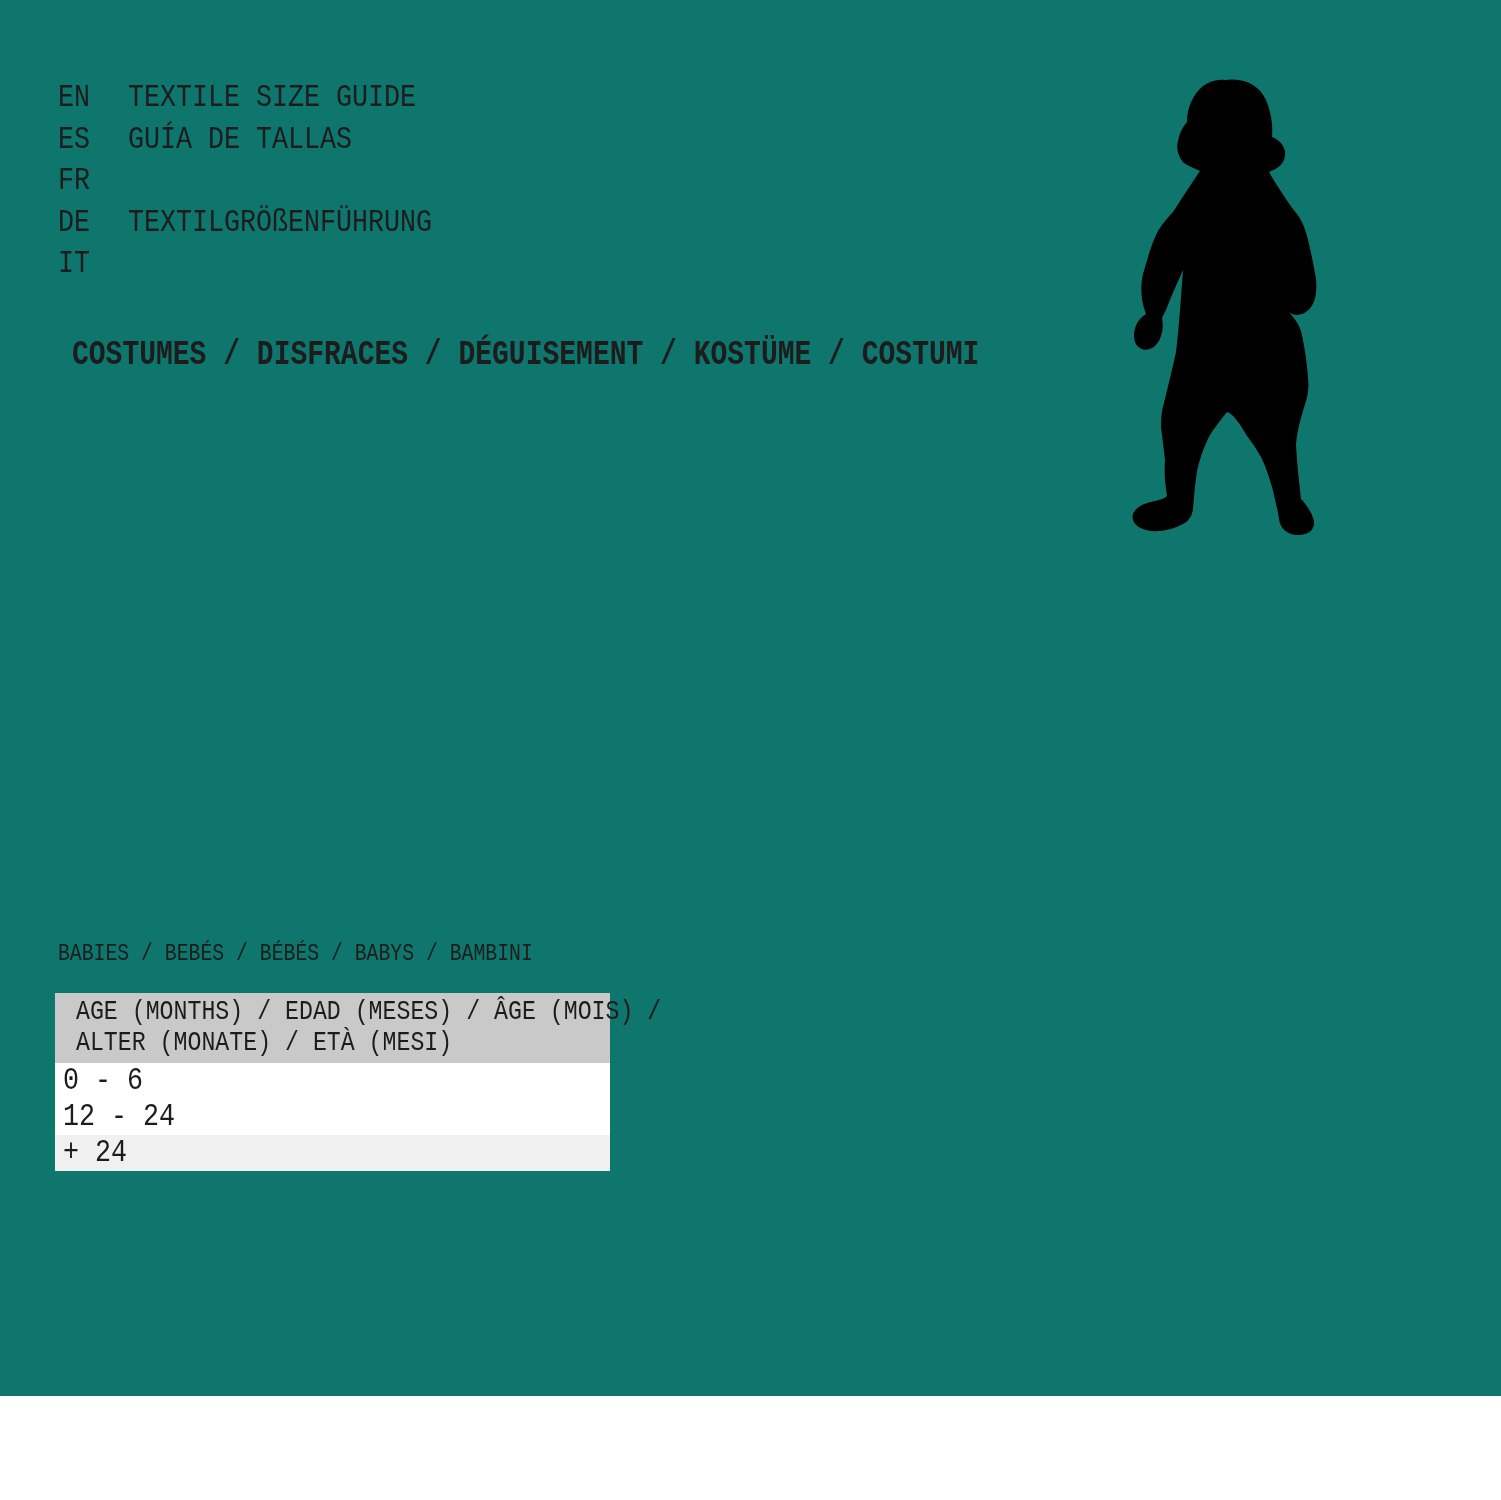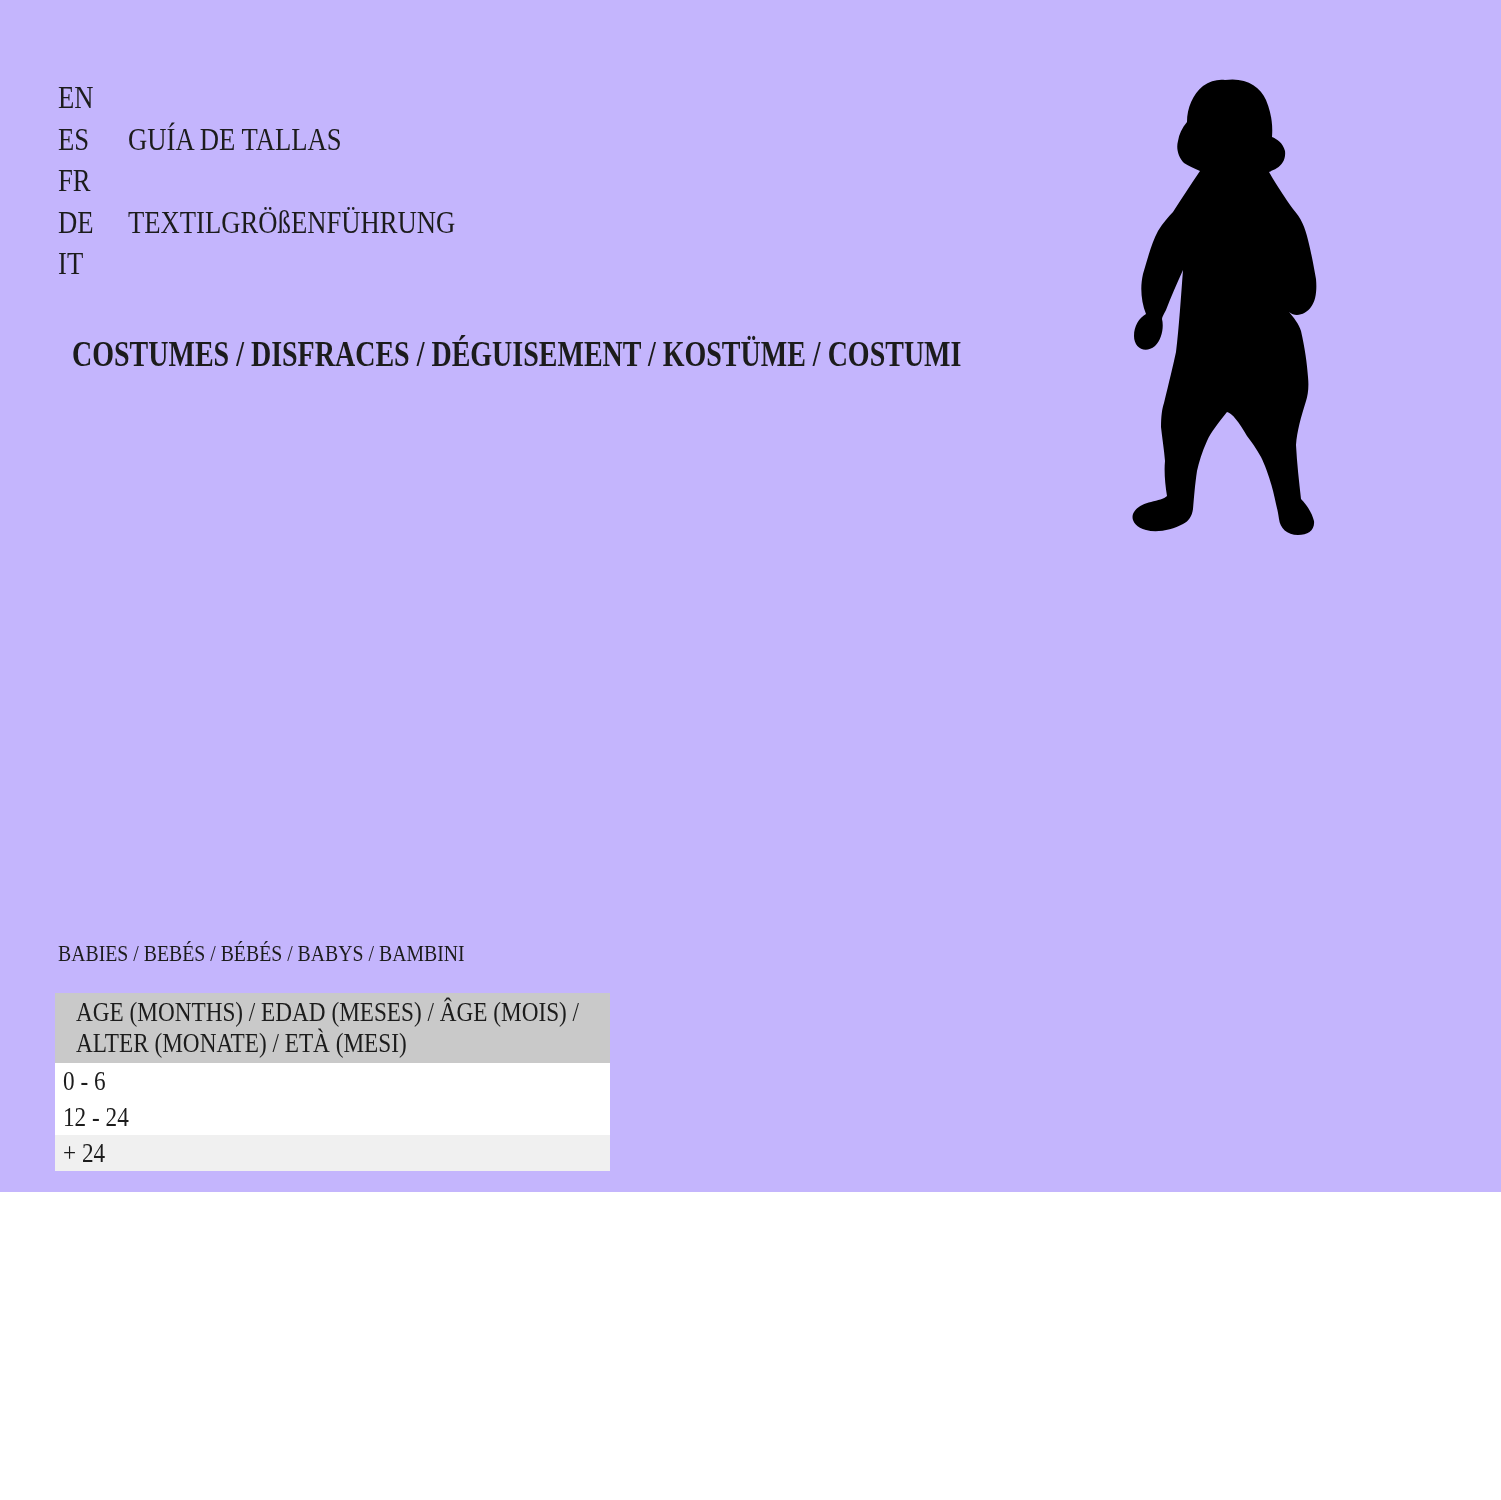--- a/index.html
+++ b/index.html
@@ -1,21 +1,21 @@
 <!DOCTYPE html>
 <html><head>
 <meta charset="utf-8">
 <style>
   html,body { margin:0; padding:0; }
   .page {
     position: relative;
     width: 1501px;
-    height: 1192px;
-    background: #c4b5fd;
-    font-family: Liberation Serif, serif;
+    height: 1396px;
+    background: #0f766e;
+    font-family: Liberation Mono, monospace;
     color: #1c1c1c;
     overflow: hidden;
   }
   
   .cond {
     display: inline-block;
     transform: scaleX(0.86);
     transform-origin: 0 50%;
     white-space: nowrap;
   }
@@ -82,33 +82,34 @@
     padding: 4px 8px 4px 21px;
     font-size: 27px;
     line-height: 31px;
   }
   .table-header .hline { display: block; }
   .table-row {
     box-sizing: border-box;
     height: 36px;
     line-height: 36px;
     padding-left: 8px;
-    font-size: 27px;
+    font-size: 31px;
     background: #ffffff;
   }
   .table-row.alt { background: #f0f0f0; }
 </style>
 </head>
 <body>
 
 <div class="page">
 
   <ul class="lang-list">
     <li class="lang-row">
       <span class="lang-code"><span class="cond">EN</span></span>
+      <span class="lang-label"><span class="cond">TEXTILE SIZE GUIDE</span></span>
     </li>
     <li class="lang-row">
       <span class="lang-code"><span class="cond">ES</span></span>
       <span class="lang-label"><span class="cond">GUÍA DE TALLAS</span></span>
     </li>
     <li class="lang-row">
       <span class="lang-code"><span class="cond">FR</span></span>
     </li>
     <li class="lang-row">
       <span class="lang-code"><span class="cond">DE</span></span>

